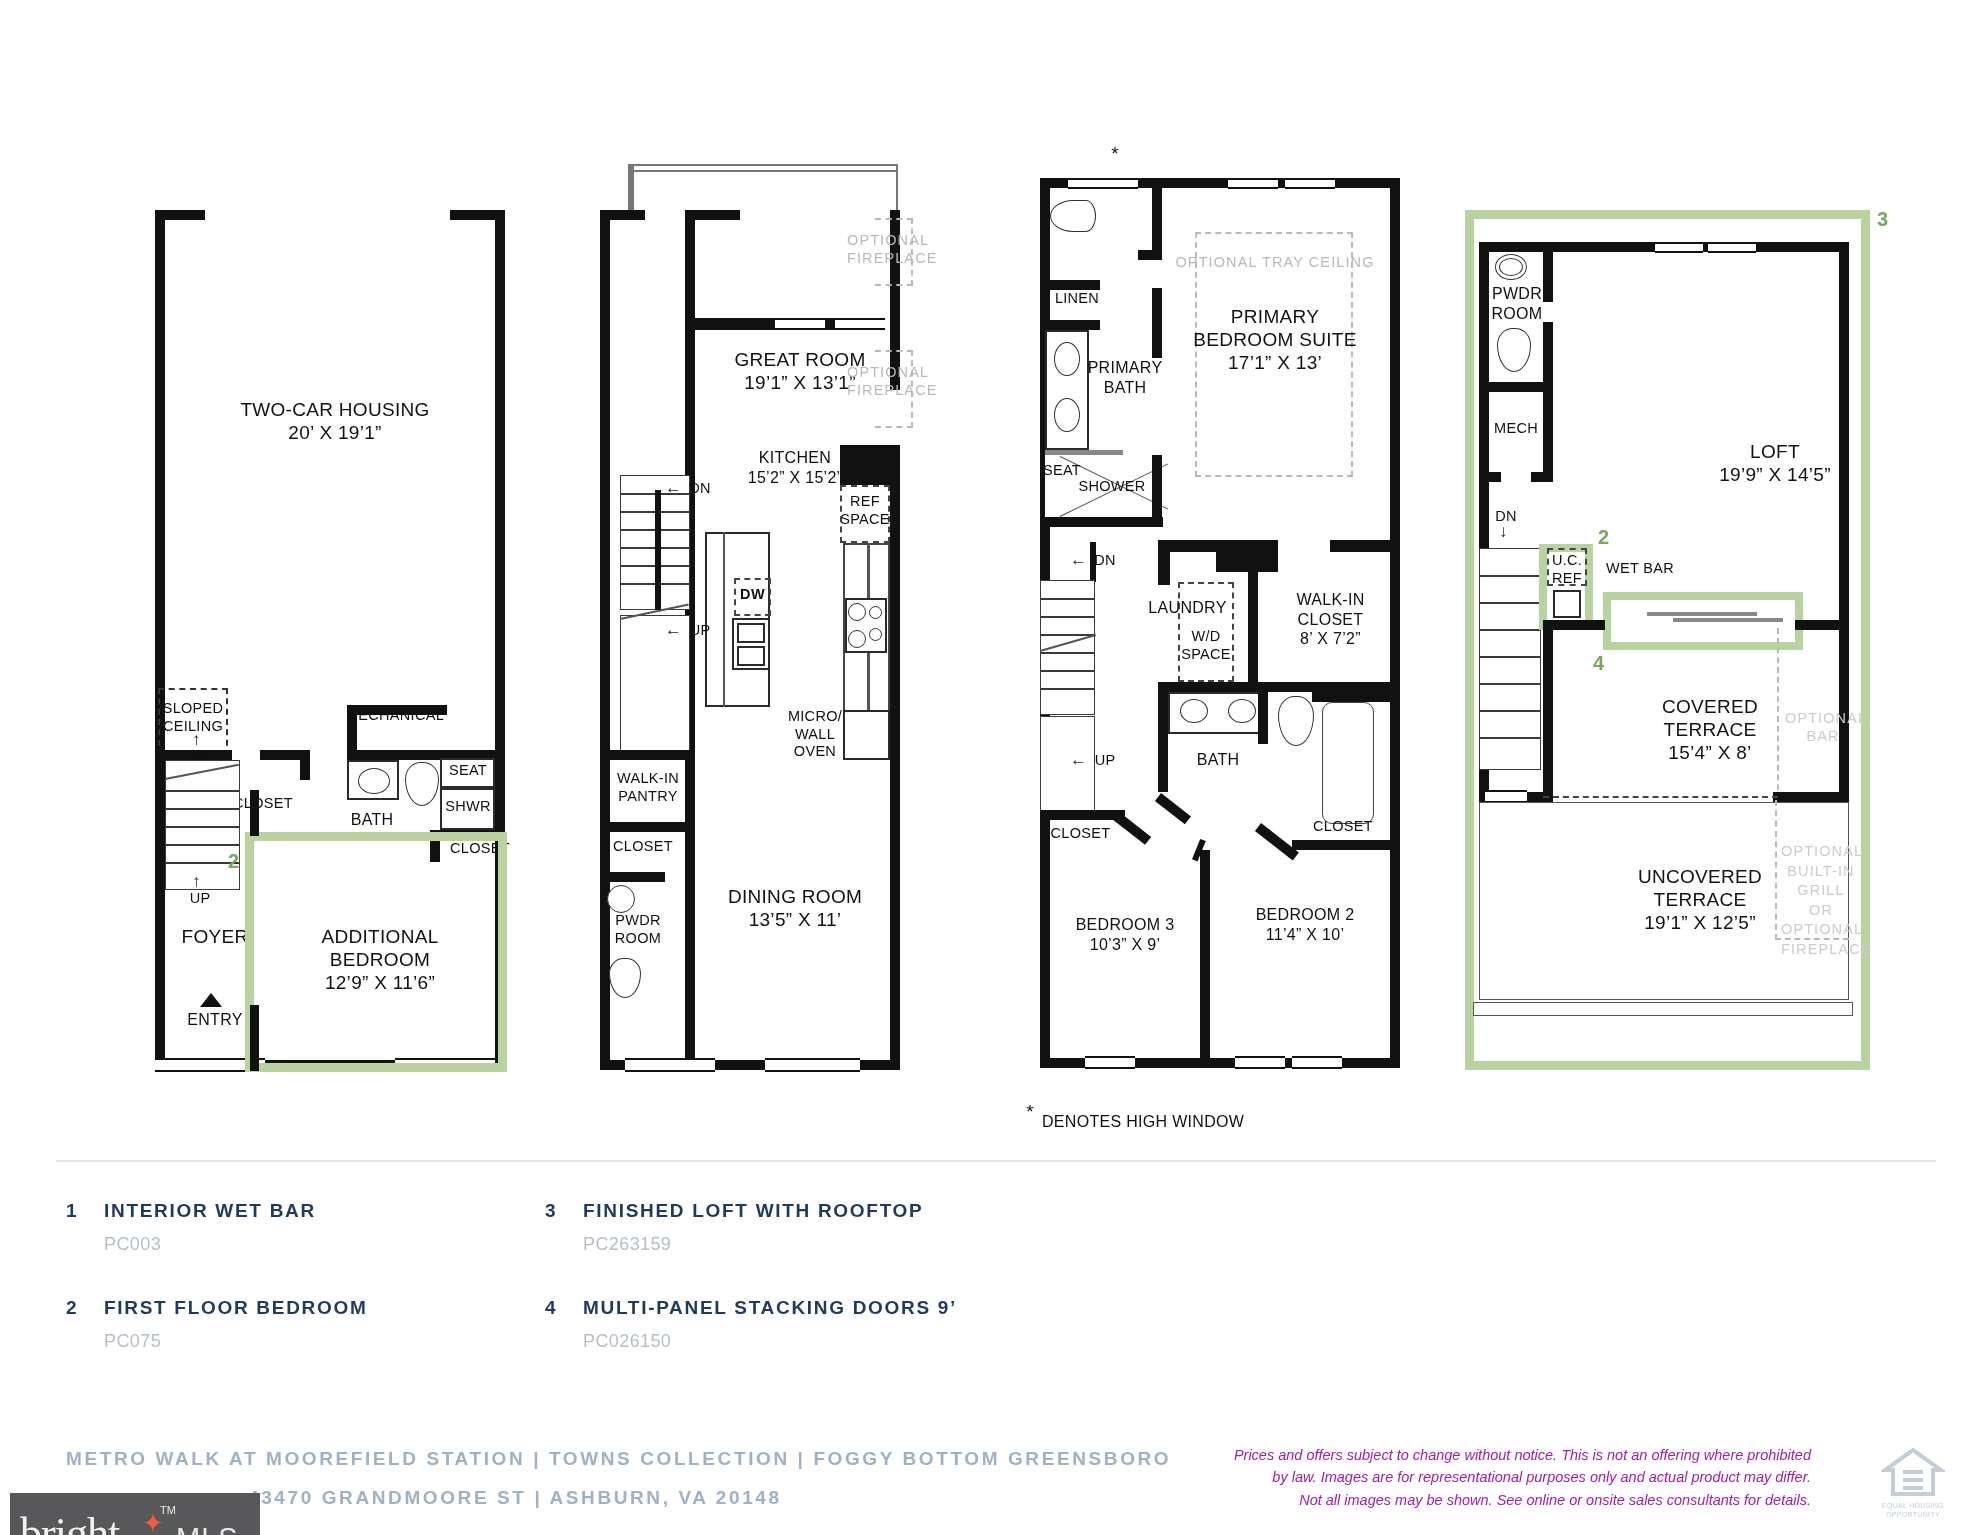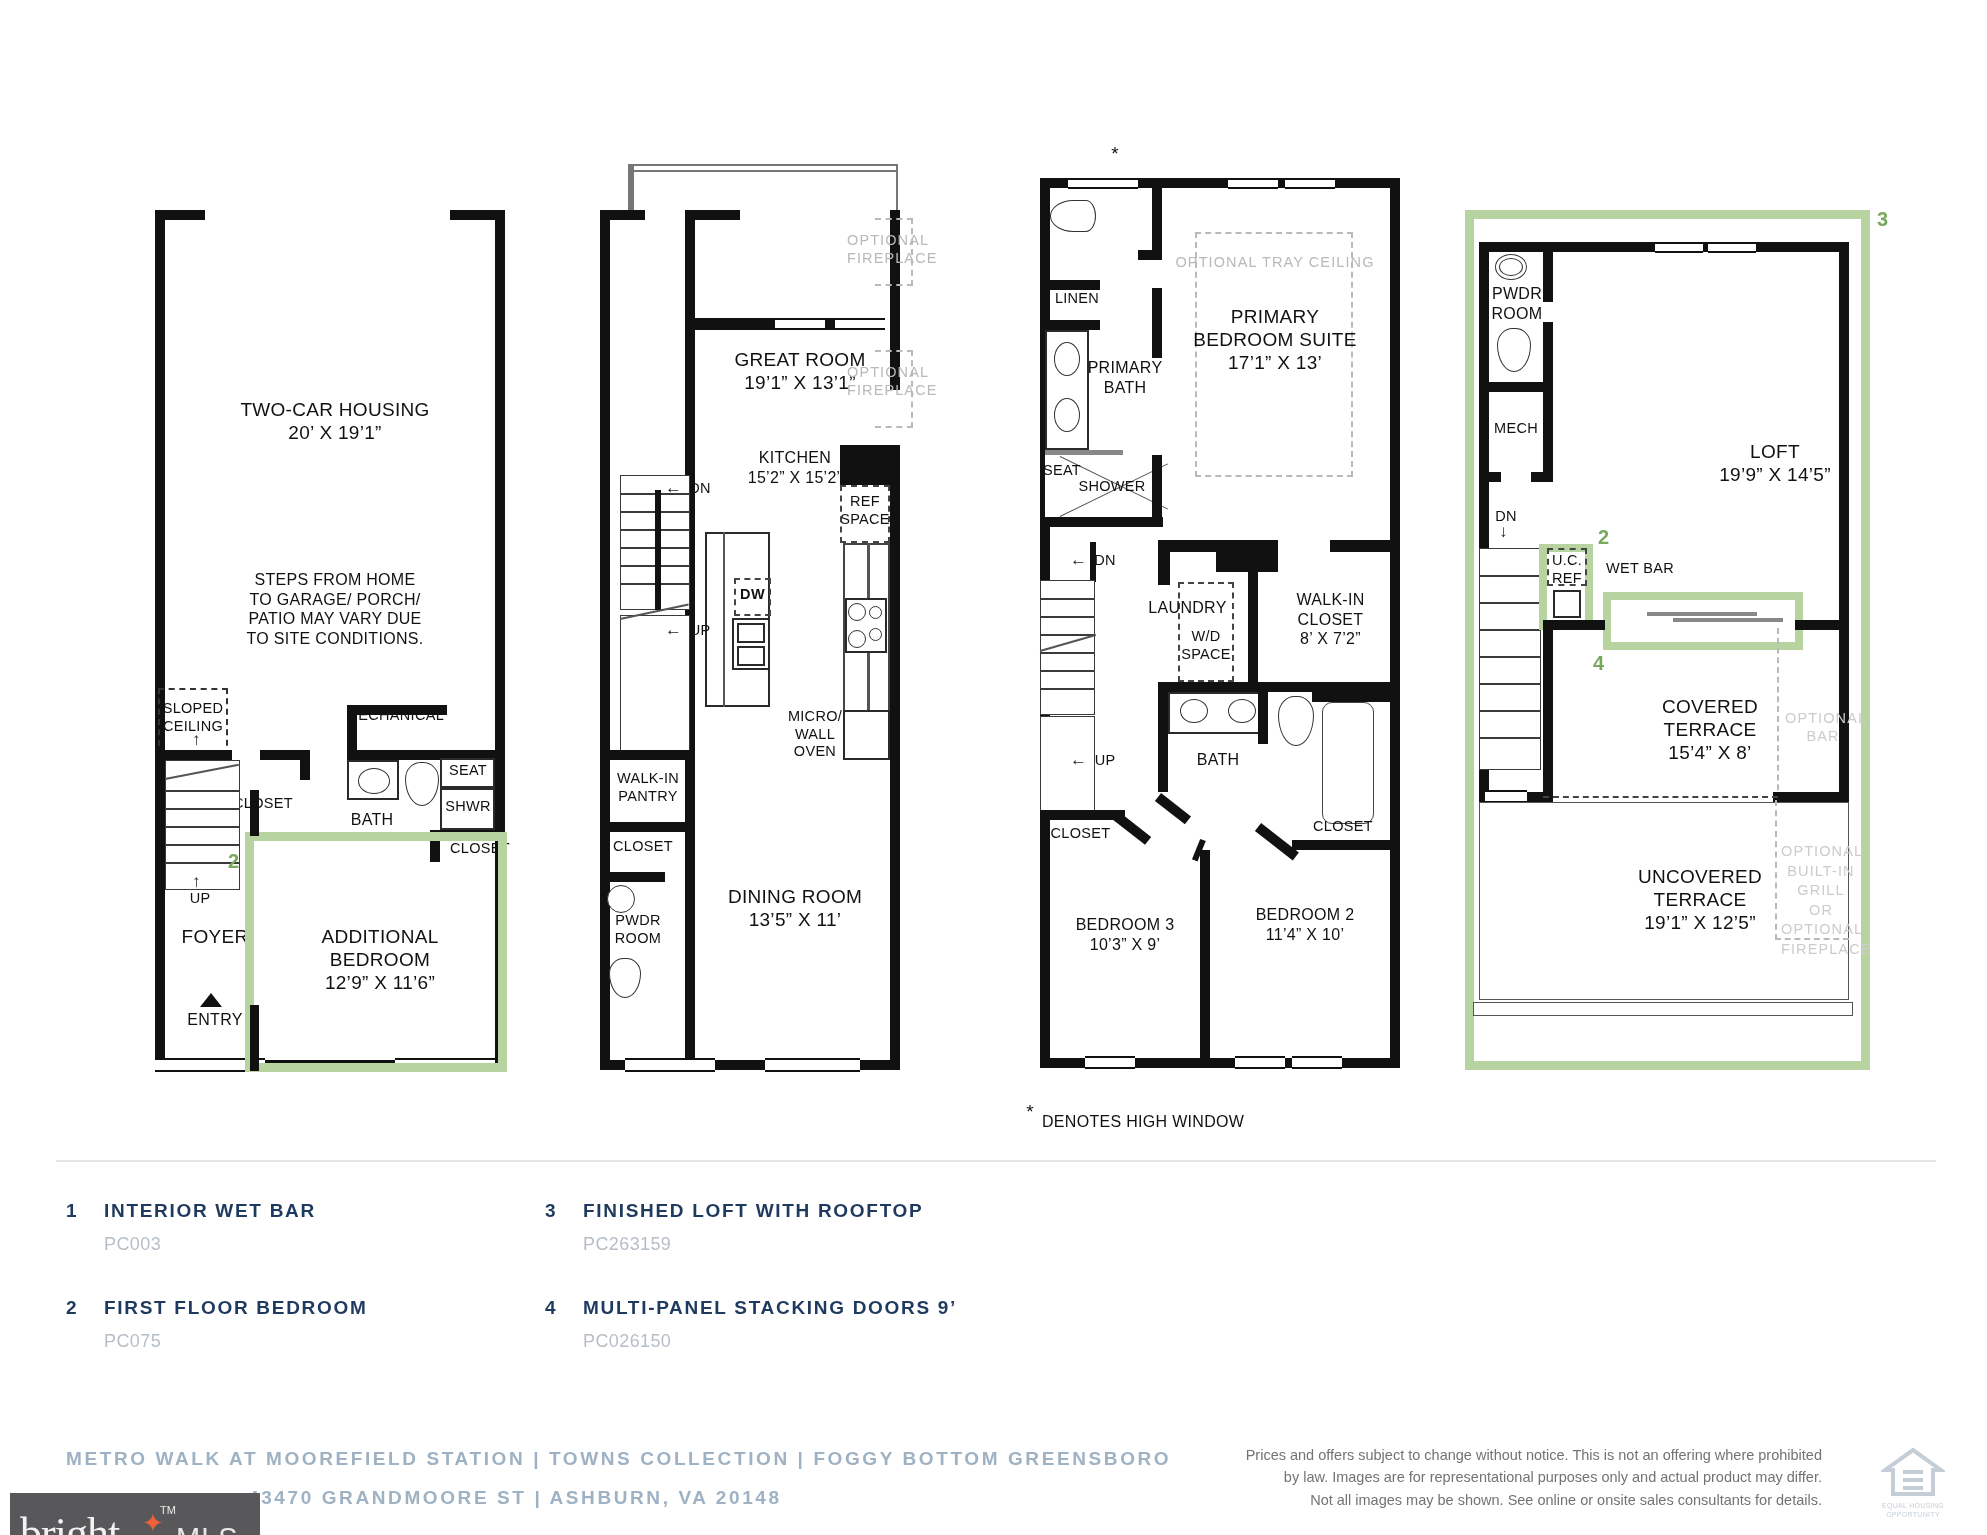--- a/index.html
+++ b/index.html
@@ -63,21 +63,21 @@
   .leg-col{position:absolute;}
   .leg-item{position:relative;margin-bottom:42px;}
   .leg-num{position:absolute;left:0;top:0;font-size:19px;font-weight:700;color:#1f3a5f;}
   .leg-name{margin-left:38px;font-size:19px;font-weight:700;color:#1f3a5f;letter-spacing:1.7px;white-space:nowrap;}
   .leg-code{margin-left:38px;margin-top:12px;font-size:18px;color:#b6bec6;letter-spacing:.4px;}
 
   
   .footer{position:absolute;left:0;top:1430px;width:1987px;height:105px;}
   .foot-line1{position:absolute;left:66px;top:18px;font-size:19px;color:#9fb2c4;letter-spacing:2.6px;font-weight:700;white-space:nowrap;}
   .foot-line2{position:absolute;left:248px;top:57px;font-size:19px;color:#9fb2c4;letter-spacing:2.6px;font-weight:700;white-space:nowrap;}
-  .foot-disc{position:absolute;right:165px;top:14px;width:600px;text-align:right;font-size:14.5px;color:#737373;line-height:1.55;}
+  .foot-disc{position:absolute;right:176px;top:14px;width:600px;text-align:right;font-size:14.5px;color:#a21caf;line-height:1.55;font-style:italic;}
   .mls{position:absolute;left:10px;top:63px;width:250px;height:72px;background:#58585a;}
   .mls-text{position:absolute;left:20px;top:78px;font-family:"Liberation Serif",serif;font-size:44px;color:#f2f2f2;letter-spacing:-1px;}
   .mls-mls{position:absolute;left:176px;top:92px;font-size:29px;color:#e9e9e9;letter-spacing:1px;font-family:"Liberation Sans",sans-serif;}
   .mls-star{position:absolute;left:142px;top:78px;color:#f0603a;font-size:26px;}
   .mls-tm{position:absolute;left:160px;top:74px;color:#e9e9e9;font-size:11px;}
   .eho{position:absolute;right:42px;top:12px;width:64px;height:64px;}
   .eho-txt{position:absolute;right:34px;top:72px;font-size:7px;color:#c5ced7;text-align:center;width:80px;line-height:1.25;letter-spacing:.3px;}
 </style>
 </head>
 <body>
@@ -96,26 +96,20 @@
       <div class="w" style="left:355px;top:60px;width:10px;height:80px;"></div>
       <div class="w" style="left:310px;top:60px;width:55px;height:10px;"></div>
       <div class="w" style="left:355px;top:140px;width:10px;height:780px;"></div>
       <div class="w" style="left:15px;top:910px;width:350px;height:10px;"></div>
 
       <div class="lbl" style="left:85px;top:248px;width:220px;">
         <span>TWO-CAR HOUSING</span><br>
         <span>20’ X 19’1”</span>
       </div>
 
-      <div class="lbl sm" style="left:70px;top:420px;width:250px;">
-        <span>STEPS FROM HOME</span><br>
-        <span>TO GARAGE/ PORCH/</span><br>
-        <span>PATIO MAY VARY DUE</span><br>
-        <span>TO SITE CONDITIONS.</span>
-      </div>
 
       <div class="dash" style="left:18px;top:538px;width:70px;height:68px;border-color:#333;"></div>
       <div class="lbl xs" style="left:12px;top:550px;width:82px;">
         <span>SLOPED</span><br>
         <span>CEILING</span>
       </div>
 
       <div class="w" style="left:15px;top:600px;width:75px;height:10px;"></div>
       <div class="w" style="left:82px;top:600px;width:10px;height:80px;"></div>
       <div class="w" style="left:120px;top:600px;width:50px;height:10px;"></div>

